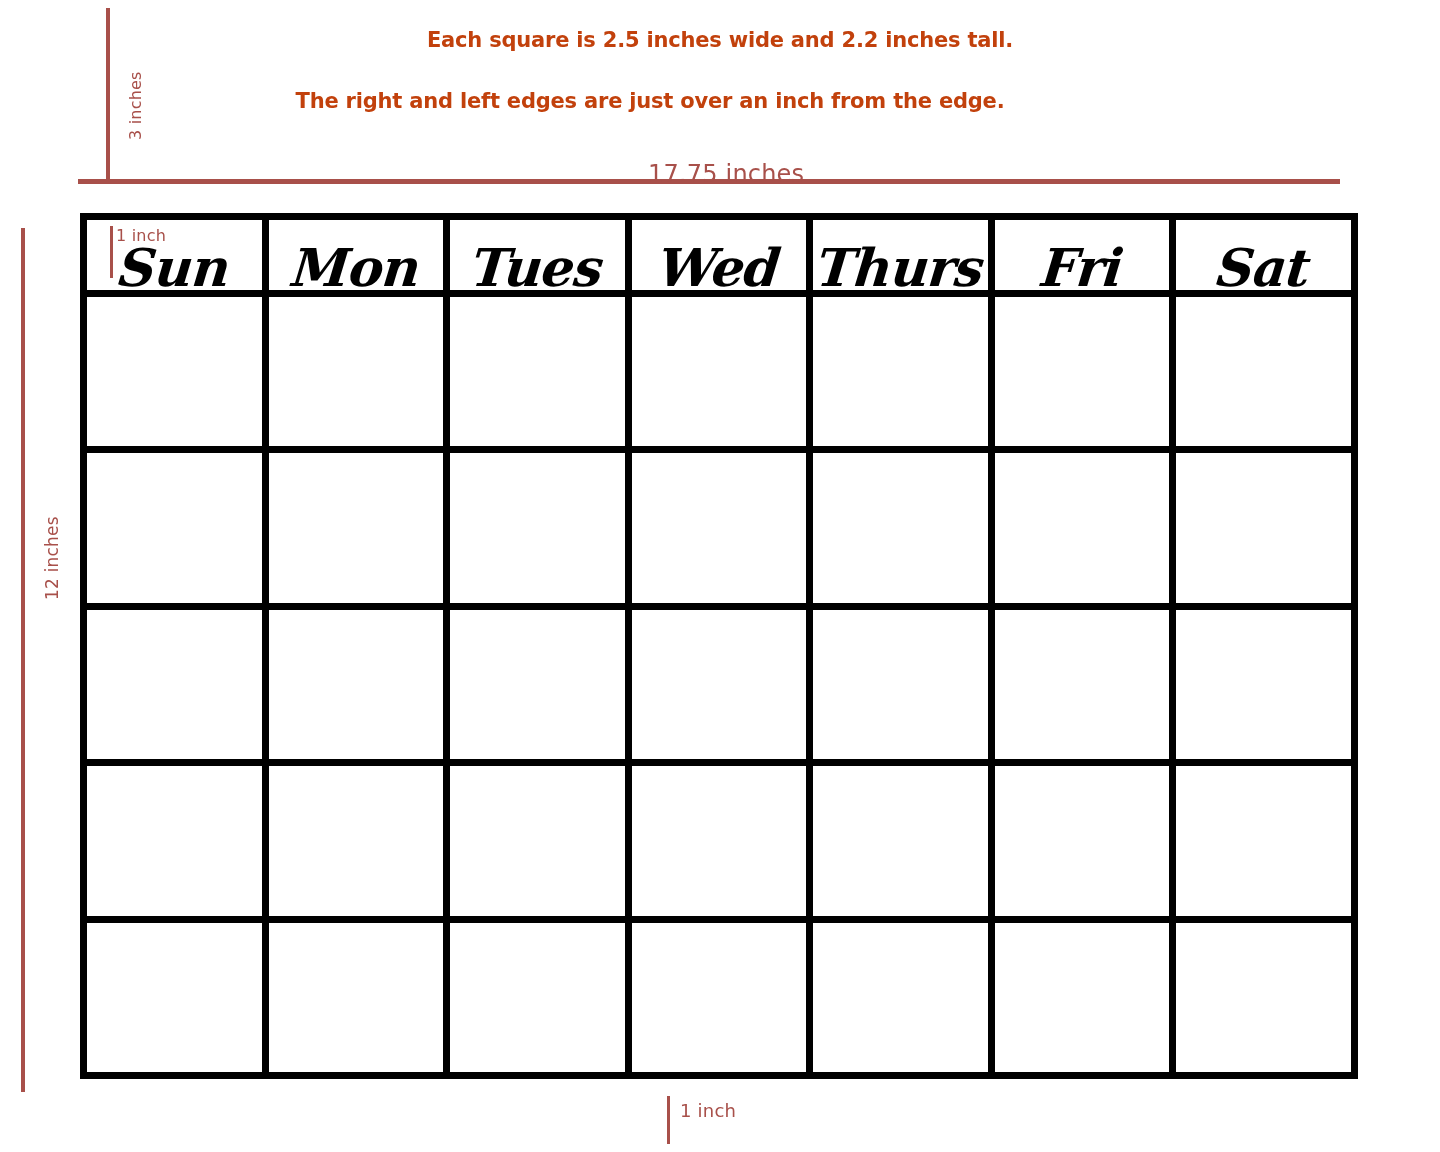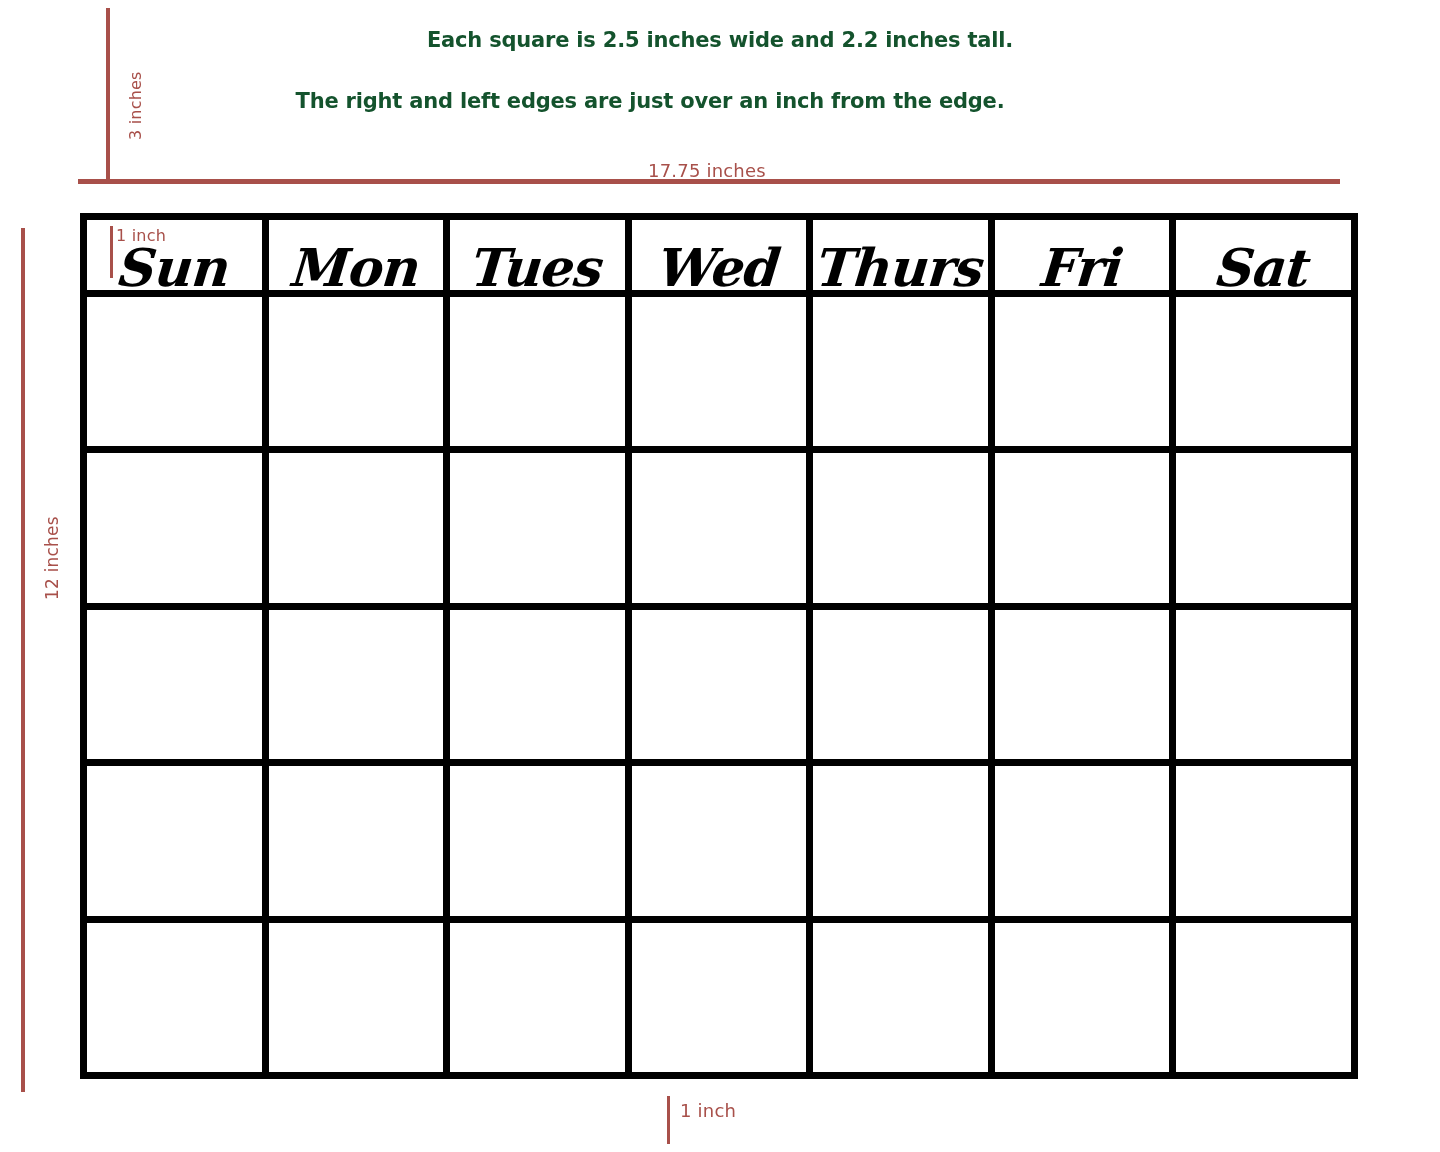--- a/index.html
+++ b/index.html
@@ -51,21 +51,21 @@
   
   #h-rule-1775 {
     left: 78px;
     top: 179px;
     width: 1262px;
     height: 5px;
   }
   #lbl-1775 {
     left: 648px;
     top: 160px;
-    font-size: 18px;
+    font-size: 24px;
   }
 
   
   #v-rule-12in {
     left: 21px;
     top: 228px;
     width: 4px;
     height: 864px;
   }
   #lbl-12in {
@@ -98,21 +98,21 @@
   }
   #lbl-1in-bottom {
     left: 680px;
     top: 1100px;
     font-size: 18px;
   }
 
   
   .headline {
     position: absolute;
-    color: #14532d;
+    color: #c2410c;
     font-family: "DejaVu Sans", "Liberation Sans", sans-serif;
     font-weight: bold;
     font-size: 21px;
     white-space: nowrap;
     letter-spacing: -0.2px;
     text-align: center;
   }
   #headline-1 { top: 28px; left: 0; width: 1440px; }
   #headline-2 { top: 89px; left: 0; width: 1300px; }
 

